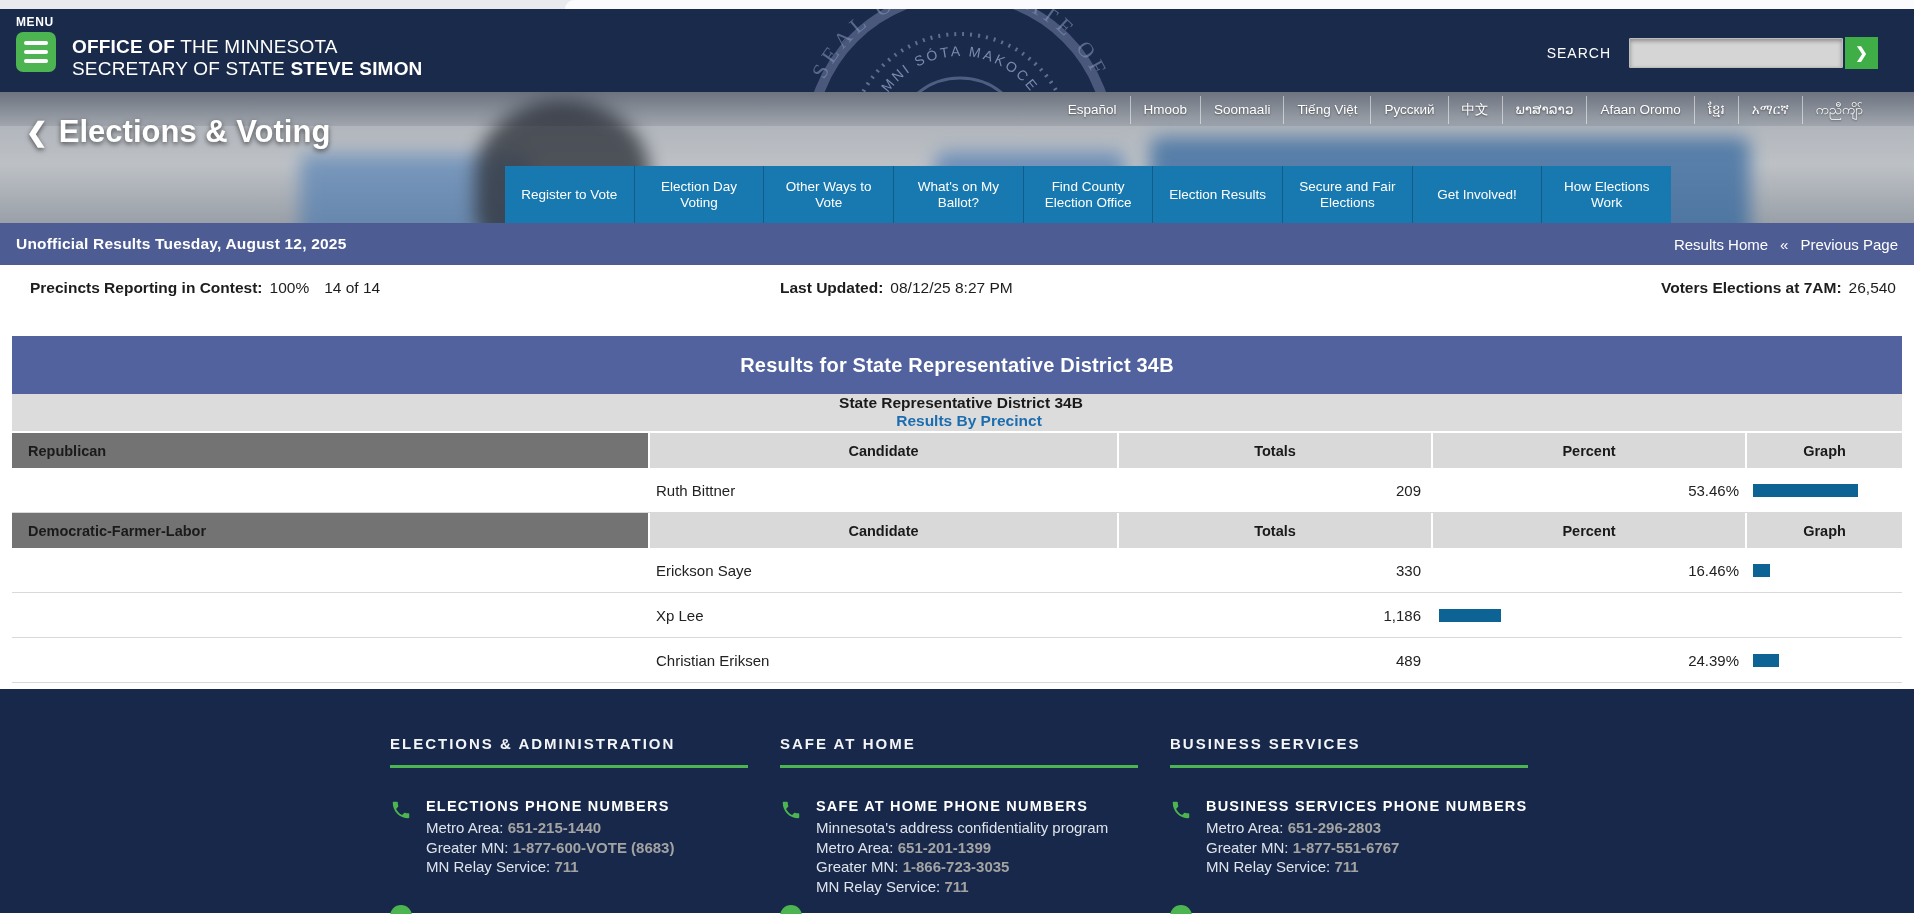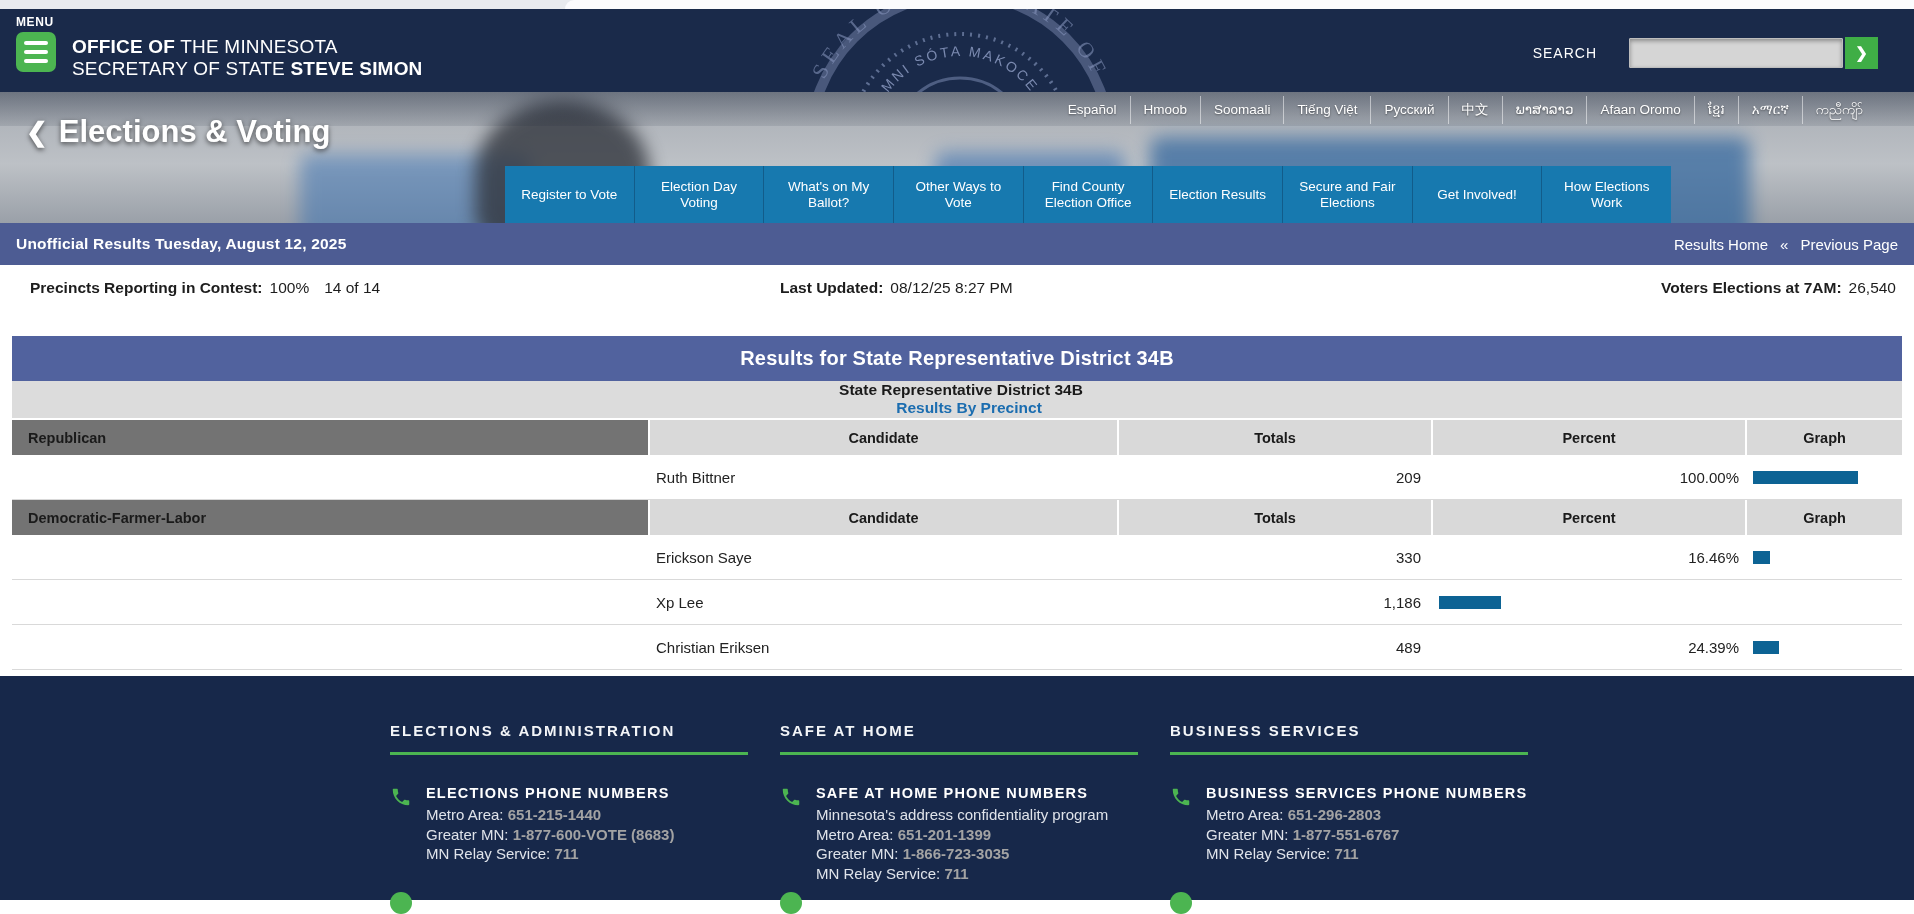--- a/index.html
+++ b/index.html
@@ -14,21 +14,21 @@
 
   
   .site-header{position:relative;height:83px;background:#1a2a4a;color:#fff;overflow:hidden;}
   .seal{position:absolute;left:695px;top:0;}
   .menu-wrap{position:absolute;left:16px;top:6px;text-align:left;}
   .menu-label{font-size:12px;font-weight:bold;letter-spacing:.6px;}
   .menu-btn{margin-top:3px;width:40px;height:40px;background:#4cb551;border:none;border-radius:7px;
             display:flex;flex-direction:column;justify-content:center;gap:5px;padding:0 8px;cursor:pointer;box-sizing:border-box;}
   .menu-btn span{display:block;height:4px;background:#fff;border-radius:2px;}
   .office-title{position:absolute;left:72px;top:27px;font-size:19px;line-height:22px;letter-spacing:.2px;}
-  .search-area{position:absolute;right:36px;top:28px;display:flex;align-items:center;gap:32px;}
+  .search-area{position:absolute;right:36px;top:28px;display:flex;align-items:center;gap:18px;}
   .search-label{font-size:14px;letter-spacing:1px;}
   .search-box{display:flex;align-items:center;}
   .search-input{width:196px;height:28px;background:#d5d5d5;border:1px solid #bdbdbd;
                 box-shadow:inset 0 2px 4px rgba(0,0,0,.35);border-radius:1px;outline:none;
                 font:15px "Liberation Sans",sans-serif;padding:0 8px;}
   .search-btn{width:33px;height:32px;background:#3fae46;border:none;color:#fff;font-size:15px;
               font-weight:bold;cursor:pointer;margin-left:2px;display:flex;align-items:center;justify-content:center;}
 
   
   .hero{position:relative;height:131px;background:linear-gradient(180deg,#a7acb3,#bdc1c6 55%,#9aa0a8);overflow:hidden;}
@@ -60,21 +60,21 @@
 
   
   .info-bar{position:relative;height:46px;font-size:15.5px;color:#1d1d1d;background:#fff;}
   .info-left{position:absolute;left:30px;top:14px;}
   .info-center{position:absolute;left:780px;top:14px;}
   .info-right{position:absolute;right:18px;top:14px;}
   .info-bar .val{margin-left:7px;}
   .info-bar .val2{margin-left:15px;}
 
   
-  .results-banner{margin:25px 12px 0;height:45px;background:#51629e;color:#fff;font-size:20px;font-weight:bold;
+  .results-banner{margin:25px 12px 0;height:58px;background:#51629e;color:#fff;font-size:20px;font-weight:bold;
                   display:flex;align-items:center;justify-content:center;letter-spacing:.2px;}
   .results-subheader{margin:0 12px 2px;height:37px;background:#dcdcdc;display:flex;align-items:center;
                      padding-left:8px;font-size:15.5px;color:#1a1a1a;flex-direction:column;}
   .precinct-link{margin-left:16px;color:#1b6db0;font-weight:bold;cursor:pointer;}
 
   
   .results-table{margin:0 12px;}
   .t-row{display:grid;grid-template-columns:636px 469px 314px 314px 1fr;}
   .t-head{height:35px;}
   .t-head .cell{display:flex;align-items:center;font-weight:bold;font-size:14.5px;color:#1a1a1a;
@@ -169,22 +169,22 @@
         <a class="lang-item">አማርኛ</a>
         <a class="lang-item">ကညီကျိာ်</a>
       </div>
     <div class="hero-title">
       <span class="back">❮</span>
       <span>Elections &amp; Voting</span>
     </div>
     <nav class="main-nav">
         <div class="nav-item">Register to Vote</div>
         <div class="nav-item">Election Day Voting</div>
+        <div class="nav-item">Other Ways to Vote</div>
         <div class="nav-item">What's on My Ballot?</div>
-        <div class="nav-item">Other Ways to Vote</div>
         <div class="nav-item">Find County Election Office</div>
         <div class="nav-item">Election Results</div>
         <div class="nav-item">Secure and Fair Elections</div>
         <div class="nav-item">Get Involved!</div>
         <div class="nav-item">How Elections Work</div>
       </nav>
   </div>
 
   <div class="status-bar">
     <span class="status-title">Unofficial Results Tuesday, August 12, 2025</span>
@@ -219,21 +219,21 @@
         <div class="cell c-party">Republican</div>
         <div class="cell c-col">Candidate</div>
         <div class="cell c-col">Totals</div>
         <div class="cell c-col">Percent</div>
         <div class="cell c-col">Graph</div>
       </div>
       <div class="t-row t-data">
         <div class="cell c-empty"></div>
         <div class="cell c-name">Ruth Bittner</div>
         <div class="cell c-total">209</div>
-        <div class="cell c-pct">100.00%</div>
+        <div class="cell c-pct">53.46%</div>
         <div class="cell c-graph">
           <div class="bar" style="width: 105px;"></div>
         </div>
       </div>
       <div class="t-row t-head">
         <div class="cell c-party">Democratic-Farmer-Labor</div>
         <div class="cell c-col">Candidate</div>
         <div class="cell c-col">Totals</div>
         <div class="cell c-col">Percent</div>
         <div class="cell c-col">Graph</div>

